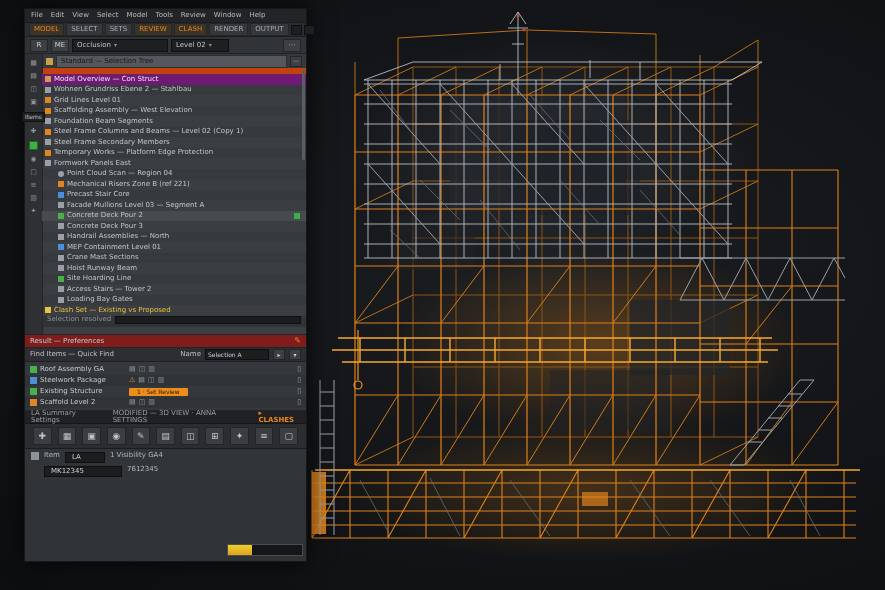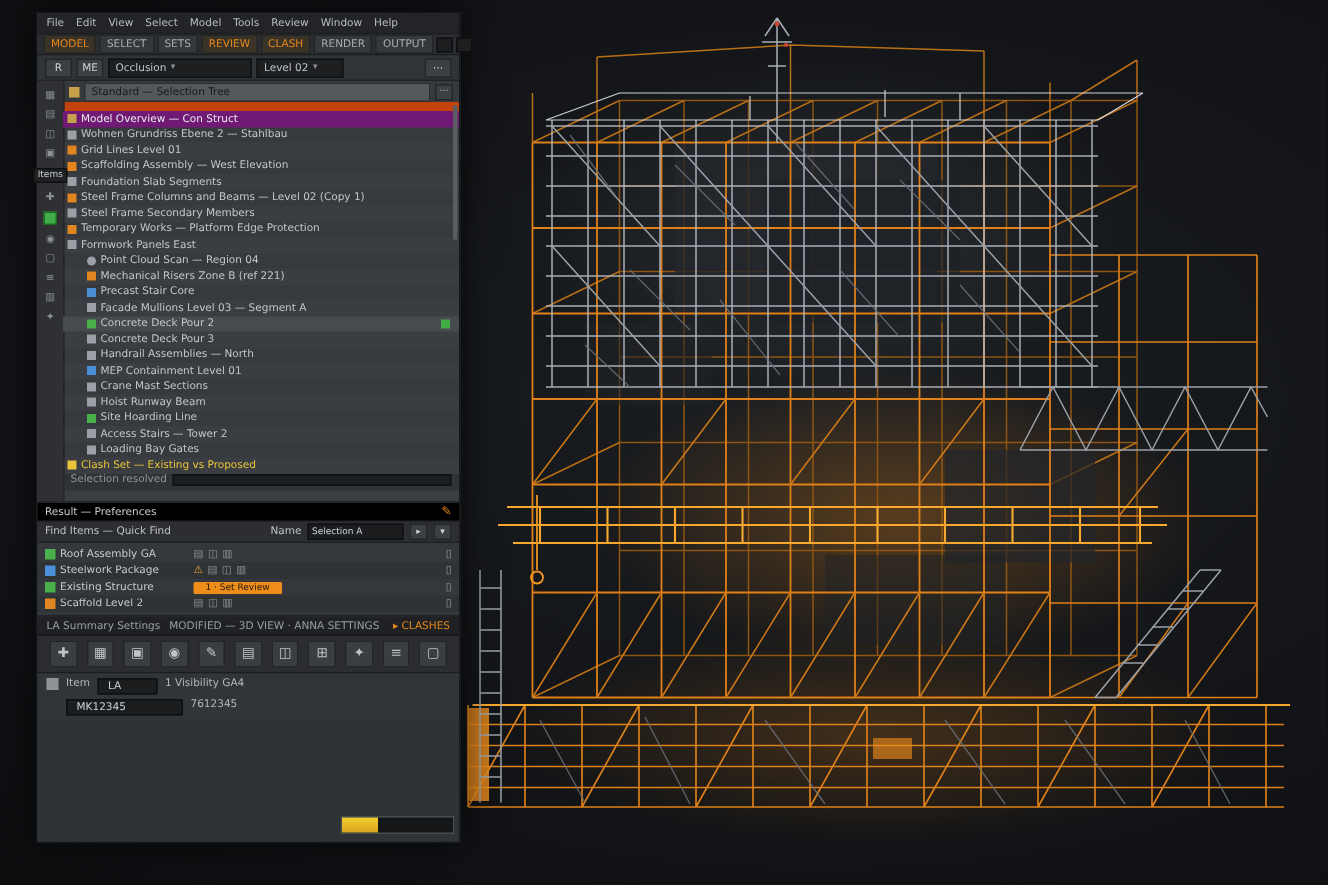--- a/index.html
+++ b/index.html
@@ -48,37 +48,37 @@
   .trow.sel{background:#474b50}
   .trow.warn .lbl{color:#e8c53a}
   .trow.dim .lbl{color:#8f9397}
   .ind1{}.ind2{padding-left:16px}
   .trow .tail-green{margin-left:auto;width:6px;height:6px;background:#3fae46}
   .trow .inbar{margin-left:auto;width:90px;height:5px;background:#1d1f21;border:1px solid #0f1011}
   .tree-foot{margin-left:17px;height:11px;display:flex;align-items:flex-start;gap:4px;padding:0 5px;background:#303336}
   .tree-foot .bigbar{flex:1;height:6px;background:#1b1d1f;border:1px solid #0e0f10}
   .scrollbar{position:absolute;right:1px;top:16px;width:3px;height:90px;background:#5a5e62;border-radius:2px}
   
-  .result-bar{height:12px;display:flex;align-items:center;gap:4px;padding:0 5px;background:#000000;border-bottom:1px solid #222426}
+  .result-bar{height:12px;display:flex;align-items:center;gap:4px;padding:0 5px;background:#7f1d1d;border-bottom:1px solid #222426}
   .result-bar .edit{margin-left:auto;color:#e8871a;font-size:8px}
   .find-head{height:13px;display:flex;align-items:center;gap:4px;padding:0 5px;background:#2c2e31;border-bottom:1px solid #1e2022;color:#bec1c4}
   .find-head input{width:58px;height:9px;background:#1b1d1f;border:1px solid #0e0f10;color:#cfd2d5;font-size:6px;padding:0 2px;font-family:"DejaVu Sans",sans-serif}
   .mini{width:10px;height:9px;background:#3c3f43;border:1px solid #232527;color:#cfd2d5;display:flex;align-items:center;justify-content:center;font-size:6px}
   .tbl{background:#34373b;padding:2px 0;border-bottom:1px solid #222426}
   .trw{display:flex;align-items:center;height:11px;gap:3px;padding:0 5px}
   .trw:nth-child(even){background:rgba(0,0,0,.07)}
   .trw .st{width:7px;height:7px}
   .st.green{background:#49b04c}.st.blue{background:#4a90d9}.st.orange{background:#e0851f}
   .trw .nm{width:86px;overflow:hidden;color:#c6c9cc}
   .trw .warn{color:#e8a23a;font-size:7px}
   .trw .cell{color:#8f9397;font-size:7px}
   .trw .pill{background:#ef8d1a;color:#221a0c;padding:1px 8px;border-radius:1px;font-size:6px}
   .trw .tail{margin-left:auto;color:#9aa0a6;font-size:7px}
   .tbl-foot{height:12px;display:flex;align-items:center;gap:6px;padding:0 6px;background:#1f2124;color:#9a9ea2;border-bottom:1px solid #141618}
-  .tbl-foot .rt{margin-left:auto;color:#e8871a;font-weight:normal}
+  .tbl-foot .rt{margin-left:auto;color:#e8871a;font-weight:bold}
   
   .icon-bar{height:24px;background:#2b2d30;display:flex;align-items:center;gap:6px;padding:0 8px;border-bottom:1px solid #1b1d1f}
   .ibtn{width:17px;height:16px;background:#3a3d41;border:1px solid #222426;color:#c2c5c8;
         display:flex;align-items:center;justify-content:center;font-size:9px;cursor:pointer}
   .fields{padding:3px 6px;display:flex;flex-direction:column;gap:3px;background:#323538}
   .frow{display:flex;align-items:flex-start;gap:5px}
   .ficon{width:8px;height:8px;background:#8f9397}
   .chip{background:#1b1d1f;border:1px solid #0e0f10;color:#cfd2d5;padding:1px 6px;min-width:26px}
   .chip.wide{min-width:64px}
   .ftxt{color:#b4b7ba}
@@ -227,21 +227,21 @@
       <div class="trow ind1">
           <span class="ic ic-doco"></span>
           <span class="lbl">Grid Lines Level 01</span>
         </div>
       <div class="trow ind1">
           <span class="ic ic-doco"></span>
           <span class="lbl">Scaffolding Assembly — West Elevation</span>
         </div>
       <div class="trow ind1">
           <span class="ic ic-doc"></span>
-          <span class="lbl">Foundation Slab Segments</span>
+          <span class="lbl">Foundation Beam Segments</span>
         </div>
       <div class="trow ind1">
           <span class="ic ic-doco"></span>
           <span class="lbl">Steel Frame Columns and Beams — Level 02 (Copy 1)</span>
         </div>
       <div class="trow ind1">
           <span class="ic ic-doc"></span>
           <span class="lbl">Steel Frame Secondary Members</span>
         </div>
       <div class="trow ind1">

